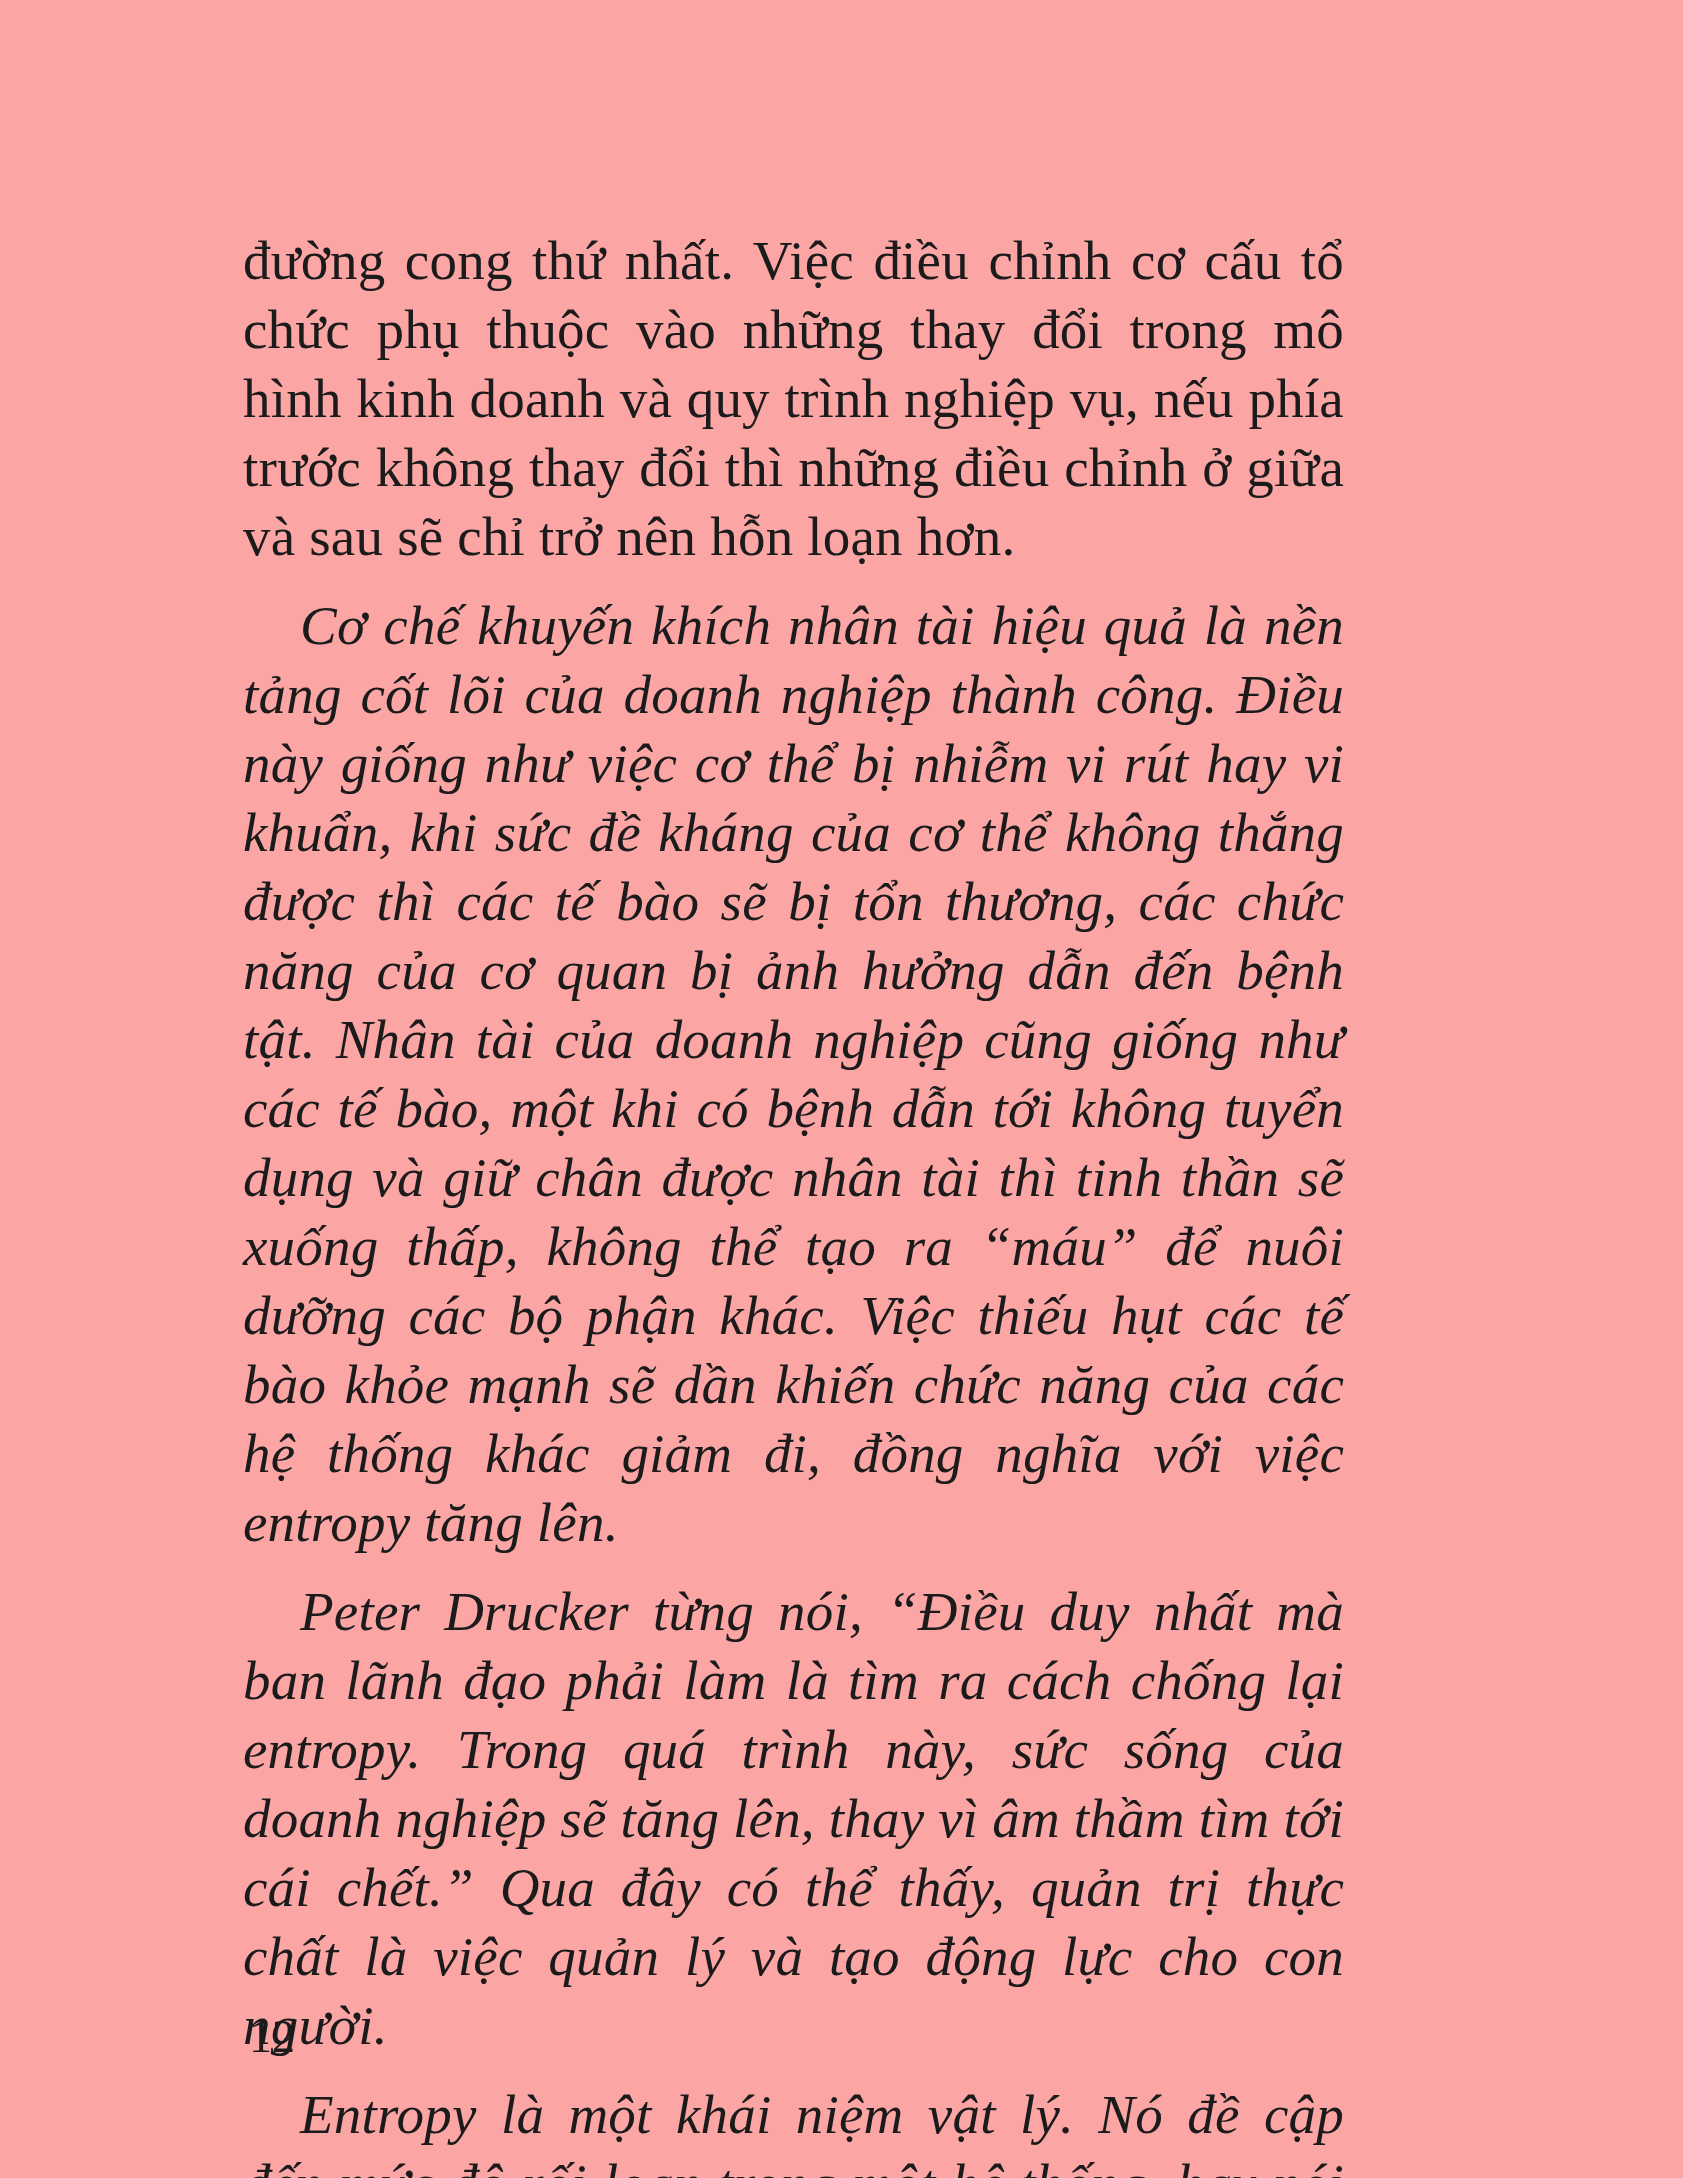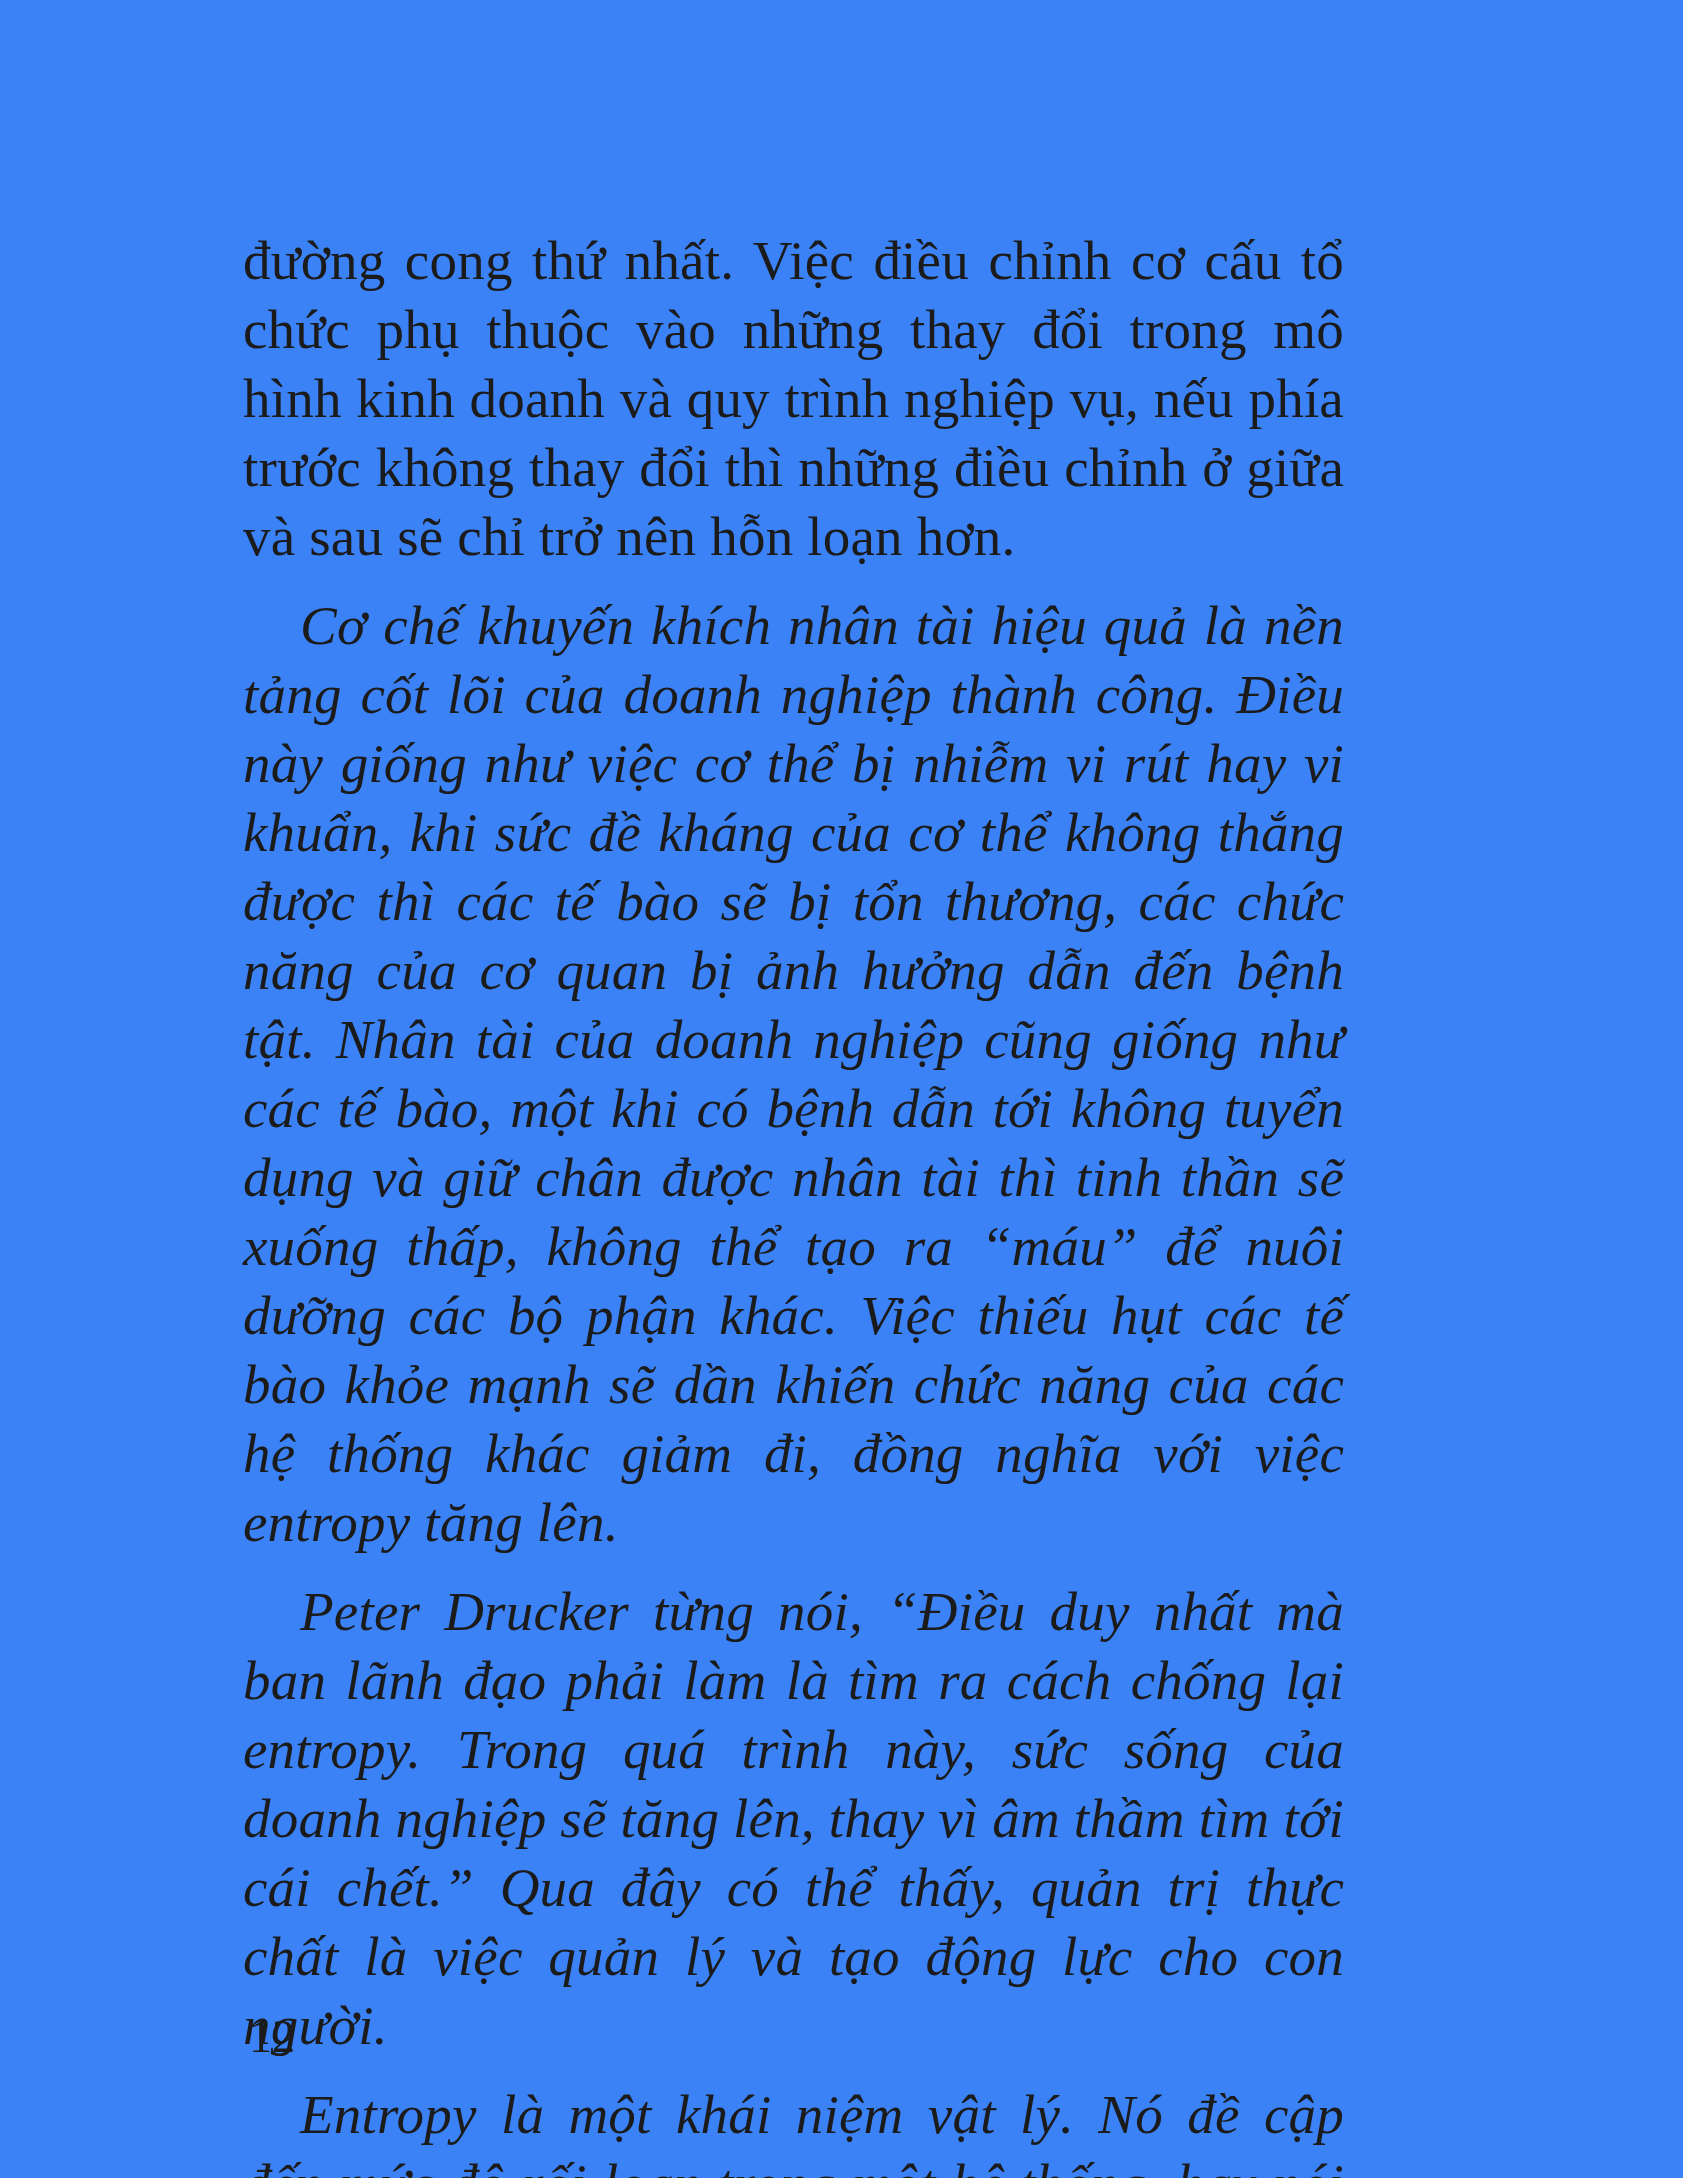--- a/index.html
+++ b/index.html
@@ -9,21 +9,21 @@
   }
   body {
     width: 1683px;
     height: 2178px;
     position: relative;
     font-family: "Liberation Serif", "DejaVu Serif", serif;
   }
   .page {
     position: absolute;
     inset: 0;
-    background: #3b82f6;
+    background: #fca5a5;
   }
   .text-block {
     position: absolute;
     left: 243px;
     top: 226px;
     width: 1101px;
   }
   .text-block p {
     margin: 0 0 20px 0;
     font-size: 55px;

